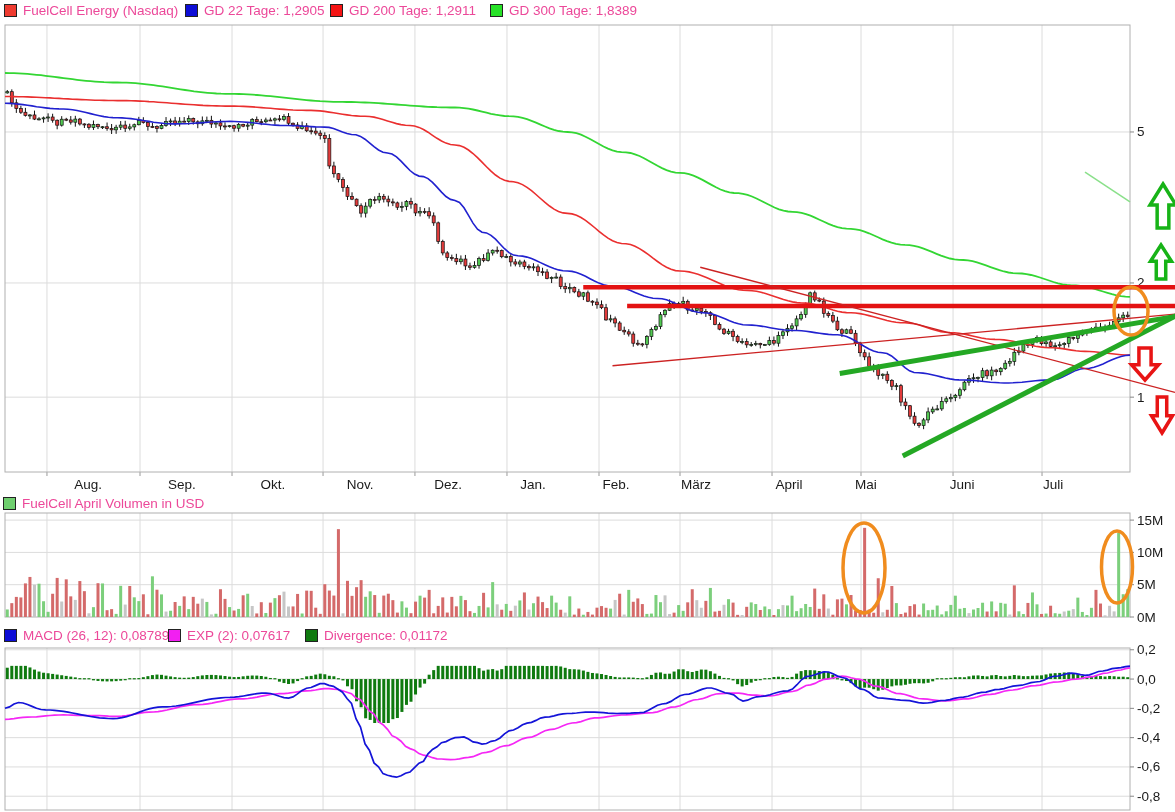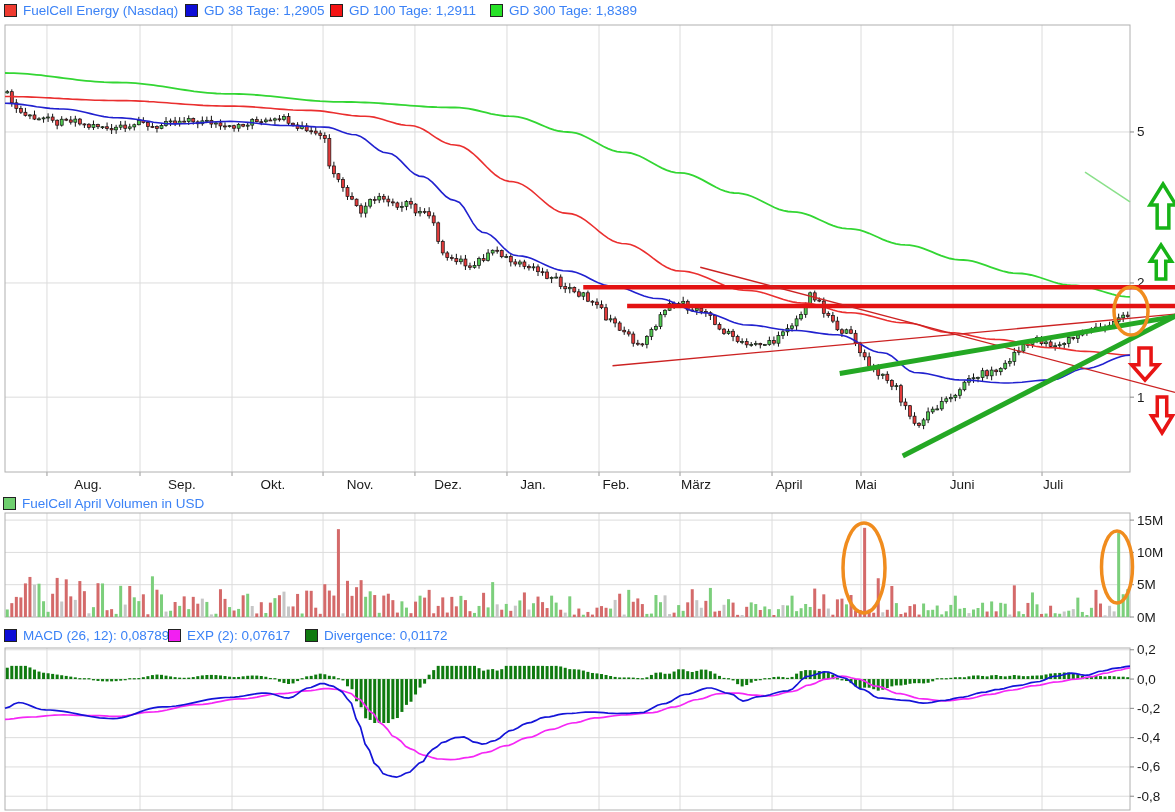--- a/index.html
+++ b/index.html
@@ -1,37 +1,37 @@
 <!DOCTYPE html>
 <html><head>
 <meta charset="utf-8">
 <style>
   html,body{margin:0;padding:0}
   body{width:1175px;height:812px;background:#ffffff;position:relative;overflow:hidden;
        font-family:"Liberation Sans",sans-serif;}
-  .legend-row{position:absolute;left:0;width:100%;height:20px;font-size:13.5px;color:#3b82f6}
+  .legend-row{position:absolute;left:0;width:100%;height:20px;font-size:13.5px;color:#ec4899}
   .legend-item{position:absolute;top:0;display:flex;align-items:center;gap:6px;white-space:nowrap}
   .swatch{width:11px;height:11px;border:1px solid #222;display:inline-block;flex:0 0 auto}
   #chart-svg{position:absolute;left:0;top:0;display:block}
 </style>
 </head>
 <body>
 
 <div class="legend-row" style="top:3px">
   <span class="legend-item" style="left:4px">
     <span class="swatch" style="background: rgb(239, 59, 48);"></span>
     <span>FuelCell Energy (Nasdaq)</span>
   </span>
   <span class="legend-item" style="left:185px">
     <span class="swatch" style="background: rgb(13, 13, 214);"></span>
-    <span>GD 38 Tage: 1,2905</span>
+    <span>GD 22 Tage: 1,2905</span>
   </span>
   <span class="legend-item" style="left:330px">
     <span class="swatch" style="background: rgb(245, 20, 20);"></span>
-    <span>GD 100 Tage: 1,2911</span>
+    <span>GD 200 Tage: 1,2911</span>
   </span>
   <span class="legend-item" style="left:490px">
     <span class="swatch" style="background: rgb(39, 225, 39);"></span>
     <span>GD 300 Tage: 1,8389</span>
   </span>
 </div>
 
 <div class="legend-row" style="top:496px">
   <span class="legend-item" style="left:3px">
     <span class="swatch" style="background: rgb(111, 207, 111);"></span>

